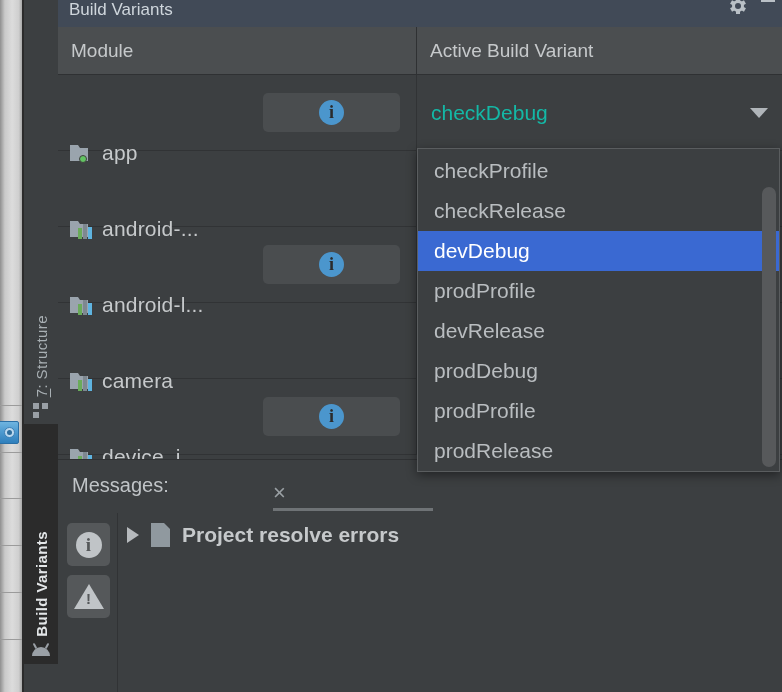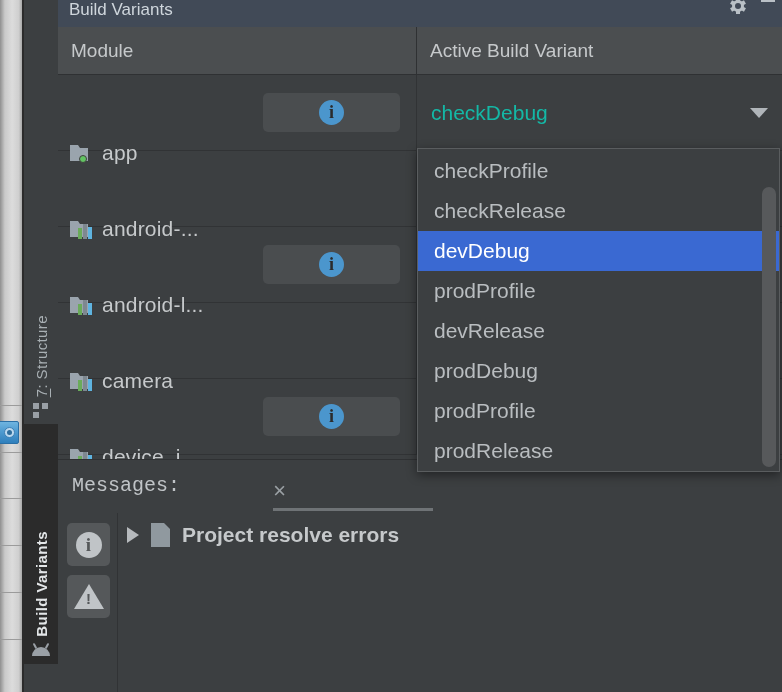--- a/index.html
+++ b/index.html
@@ -213,21 +213,21 @@
     position: absolute; left: 0; top: 0; width: 14px; height: 280px;
     background: #57595b; border-radius: 7px;
   }
 
   
   .messages {
     position: absolute; left: 0; top: 459px; width: 724px; height: 233px;
     background: #3c3f41; border-top: 1px solid #2f3133;
   }
   .msg-tabbar {
-    position: absolute; left: 0; top: 0; width: 724px; height: 53px; font-family: Liberation Mono, monospace;
+    position: absolute; left: 0; top: 0; width: 724px; height: 53px;
   }
   .msg-label {
     position: absolute; left: 14px; top: 14px; color: #c0c4c7; font-size: 20px;
   }
   .msg-tab {
     position: absolute; left: 215px; top: 12px; height: 41px;
     display: flex; align-items: center; gap: 12px;
   }
   .msg-tab .tab-title { color: #b5babd; font-size: 21px; }
   .msg-tab .tab-close {

